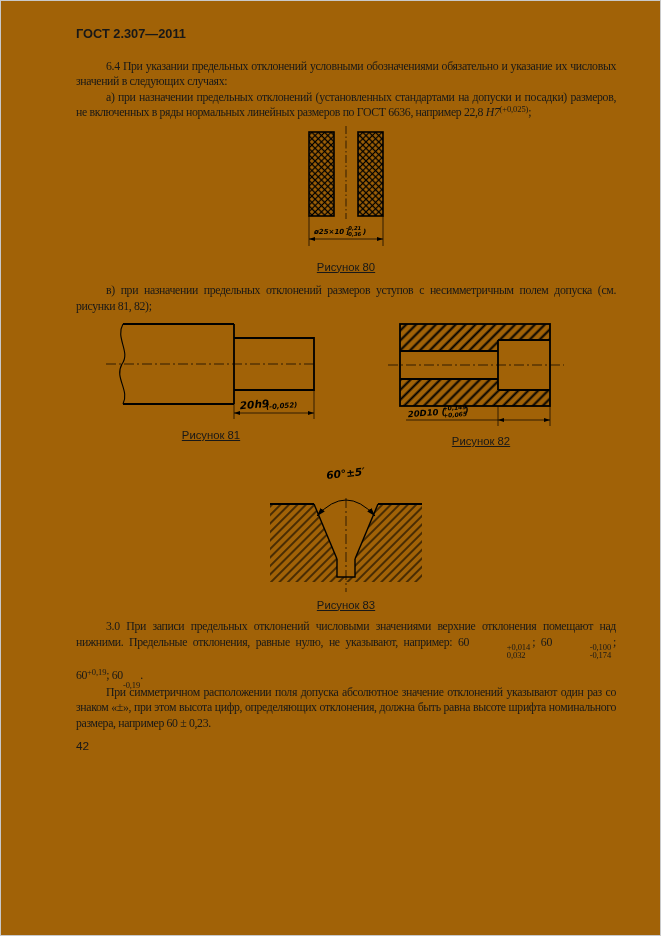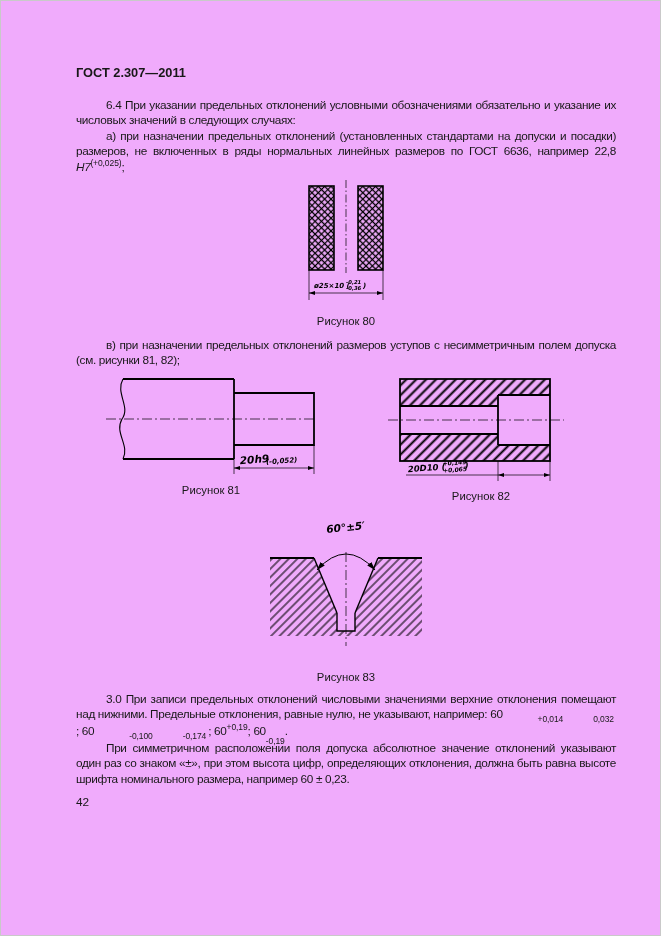--- a/index.html
+++ b/index.html
@@ -1,47 +1,47 @@
 <!DOCTYPE html>
 <html><head>
 <meta charset="utf-8">
 <style>
   html,body { margin:0; padding:0; background:#ffffff; }
   .page {
     position:relative;
     width:661px; height:936px;
     box-sizing:border-box;
-    background:#f0abfc;
+    background:#a16207;
     border:1px solid #c9c9c9;
-    padding:64px 44px 0 75px;
+    padding:25px 44px 0 75px;
     font-family:"Liberation Sans", sans-serif;
     font-size:11.8px;
     line-height:15.5px;
     letter-spacing:-0.35px;
     color:#181818;
   }
   .header { font-weight:bold; font-size:12.8px; letter-spacing:0; margin-bottom:17px; }
-  p.para { margin:0; text-align:justify; text-indent:30px; }
+  p.para { margin:0; text-align:justify; text-indent:30px;font-family:Liberation Serif, serif; }
   .des { font-style:italic; }
   .sup { font-size:8.5px; letter-spacing:-0.1px; position:relative; top:-4.5px;margin-top:12px; }
   .sub { font-size:8.5px; letter-spacing:-0.1px; position:relative; top:9px; }
   .tolstack {
-    display:inline-flex; flex-direction:row; align-items:flex-start;
+    display:inline-flex; flex-direction:column; align-items:flex-start;
     font-size:8.5px; line-height:8.8px; letter-spacing:-0.1px;
-    vertical-align:-4px; margin:0 2px;
+    vertical-align:-4px; margin:8px 2px;
   }
   .figure { text-align:center; text-indent:0; }
   .fig80 { margin:4px 0 8px; }
-  .caption { font-size:11.3px; letter-spacing:0; text-align:center; }
+  .caption { font-size:11.3px; letter-spacing:0; text-align:center;text-decoration:underline; }
   .fig80 .caption { margin-top:12px; }
   .figrow { display:flex; margin:6px 0 14px; }
   .figcol { flex:1; display:flex; flex-direction:column; align-items:center; }
   .figcol .caption { margin-top:6px; }
   .fig83 { margin:6px 0 6px; }
-  .fig83 .caption { margin-top:20px; }
+  .fig83 .caption { margin-top:2px; }
   .pagenum { margin-top:8px; font-size:11.8px; letter-spacing:0; }
   svg { display:block; margin:0 auto; }
   svg text { letter-spacing:0; }
   .dimtxt { font-family:"DejaVu Sans", sans-serif; font-style:italic; font-weight:bold; fill:#000; }
 </style>
 </head>
 <body>
 
 <svg width="0" height="0" style="position:absolute" aria-hidden="true">
   <defs>

